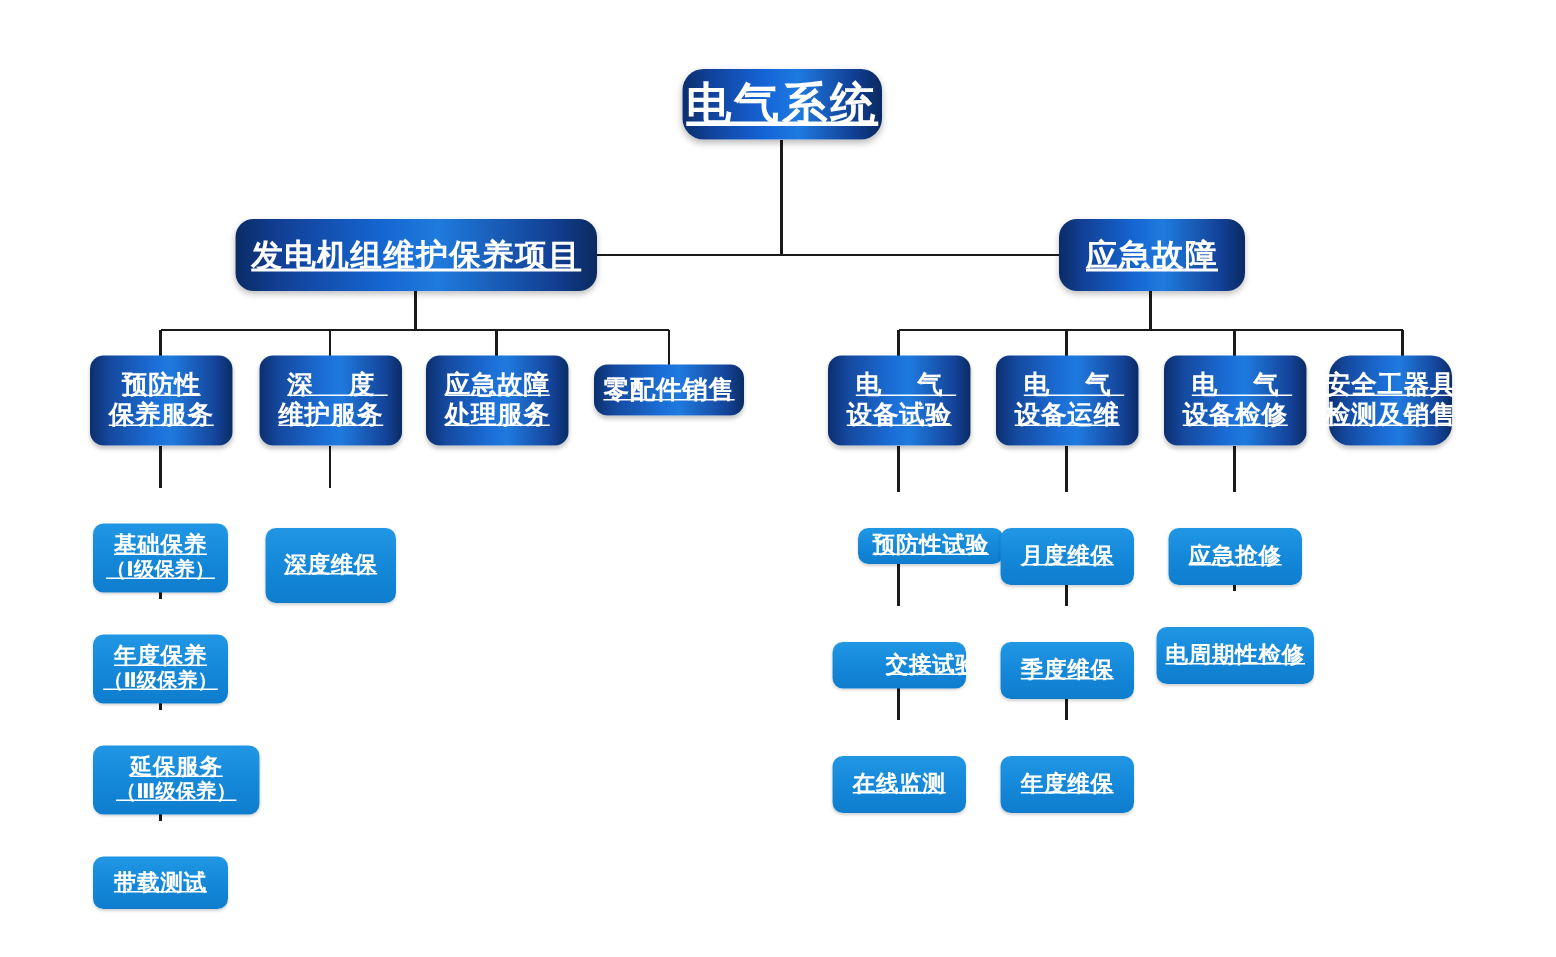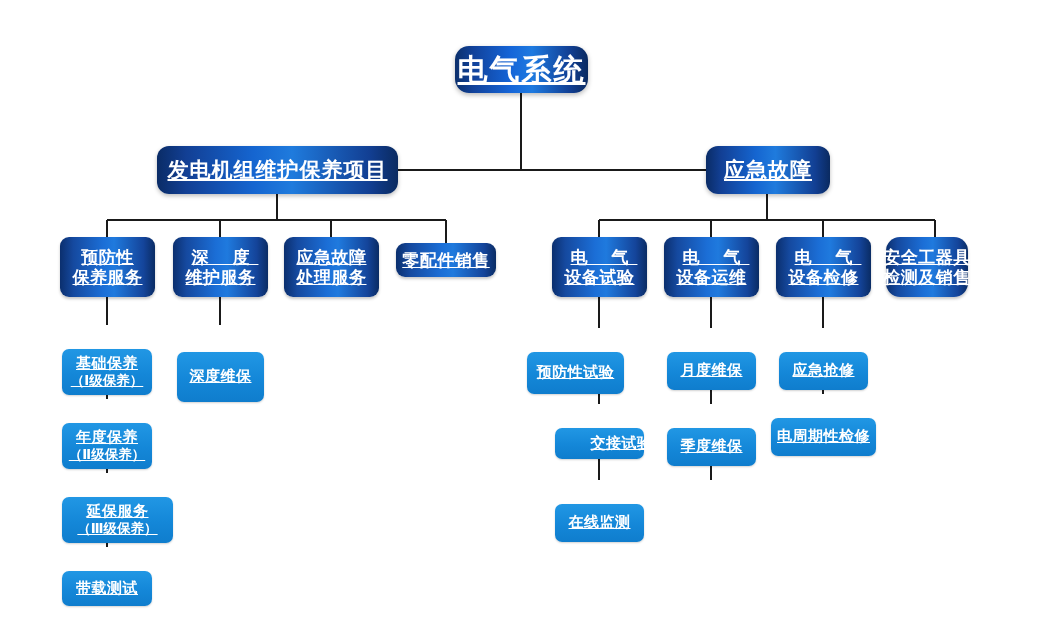--- a/index.html
+++ b/index.html
@@ -184,40 +184,43 @@
 
   <div class="node lvl4" style="left:62px;top:547px;width:90px;height:35px;">
     <span class="ln">带载测试</span>
   </div>
 
   <div class="node lvl4" style="left:177px;top:328px;width:87px;height:50px;">
     <span class="ln">深度维保</span>
   </div>
 
 
-  <div class="node lvl4" style="left:527px;top:328px;width:97px;height:42px;">
+  <div class="node lvl4" style="left:572px;top:328px;width:97px;height:24px;">
     <span class="ln">预防性试验</span>
   </div>
 
   <div class="node lvl4" style="left:555px;top:404px;width:89px;height:31px;padding-left:44px;">
     <span class="ln">交接试验</span>
   </div>
 
   <div class="node lvl4" style="left:555px;top:480px;width:89px;height:38px;">
     <span class="ln">在线监测</span>
   </div>
 
   <div class="node lvl4" style="left:667px;top:328px;width:89px;height:38px;">
     <span class="ln">月度维保</span>
   </div>
 
   <div class="node lvl4" style="left:667px;top:404px;width:89px;height:38px;">
     <span class="ln">季度维保</span>
   </div>
 
+  <div class="node lvl4" style="left:667px;top:480px;width:89px;height:38px;">
+    <span class="ln">年度维保</span>
+  </div>
 
   <div class="node lvl4" style="left:779px;top:328px;width:89px;height:38px;">
     <span class="ln">应急抢修</span>
   </div>
 
   <div class="node lvl4" style="left:771px;top:394px;width:105px;height:38px;">
     <span class="ln">电周期性检修</span>
   </div>
 
 </div>

